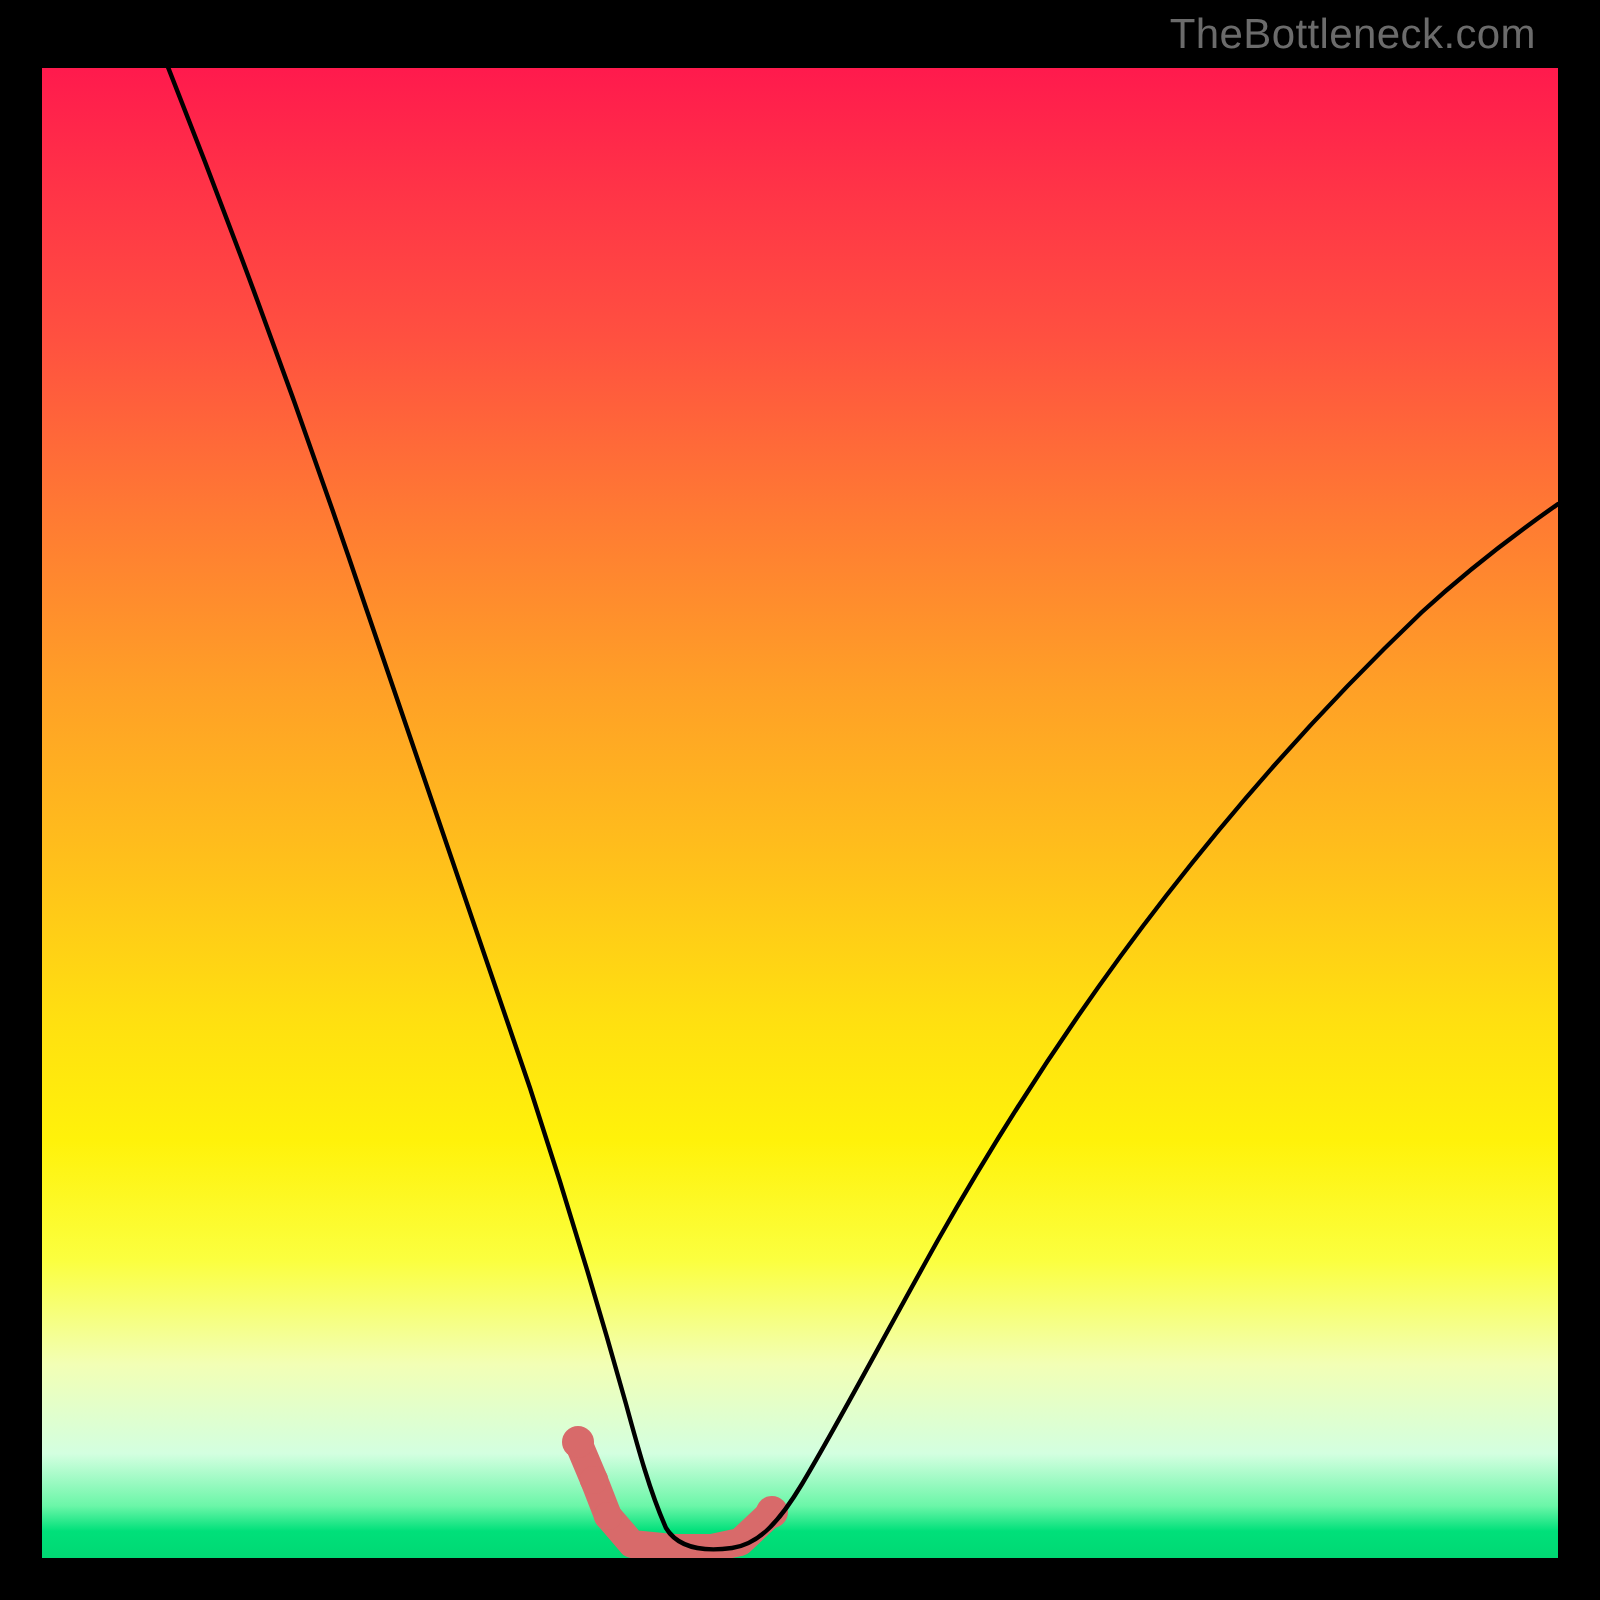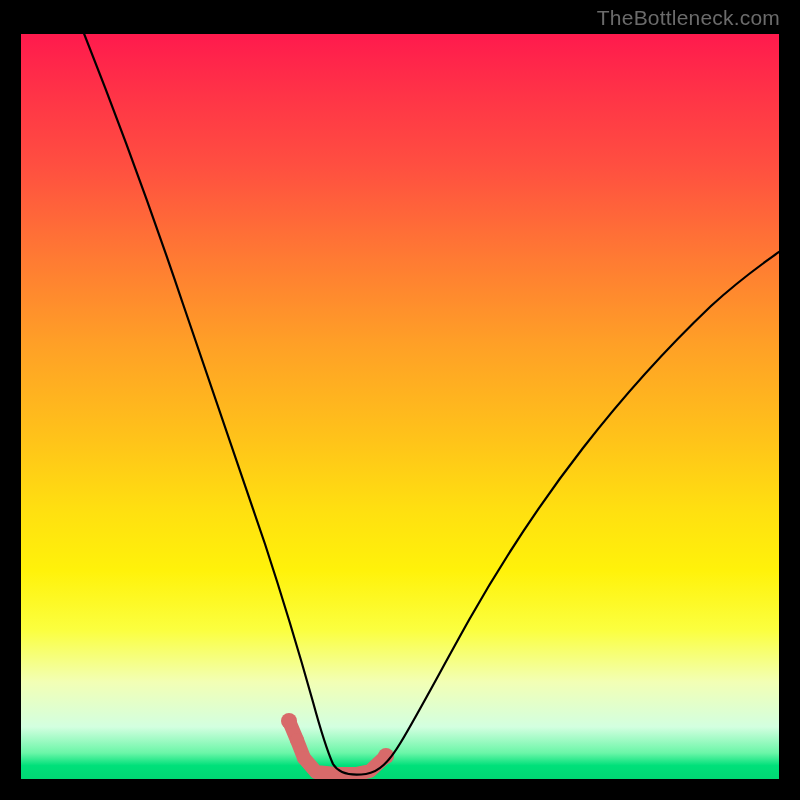--- a/index.html
+++ b/index.html
@@ -36,21 +36,21 @@
       #d3ffe0 93%,
       #6bf6a8 96.5%,
       #00e07a 98.2%,
       #00d873 100%
     );
     overflow: hidden;
   }
   .watermark {
     position: absolute;
     top: 6px;
-    right: 20px;
+    right: 32px;
     color: #6b6b6b;
     font-size: 21px;
     font-weight: 500;
     letter-spacing: 0.2px;
     user-select: none;
   }
   svg.curve {
     position: absolute;
     inset: 0;
     width: 758px;

